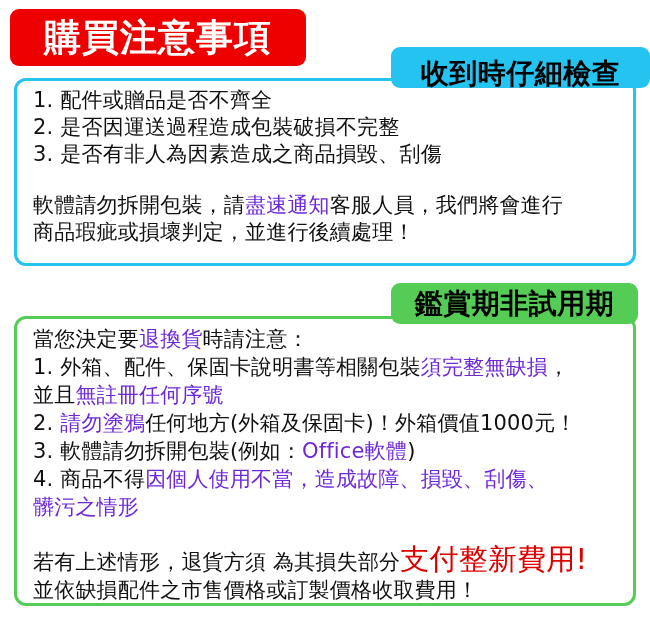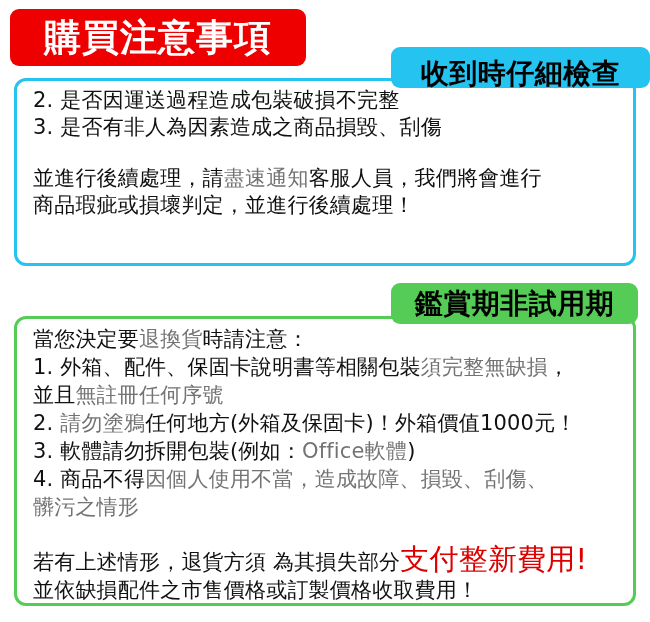--- a/index.html
+++ b/index.html
@@ -126,21 +126,21 @@
     color: #111111;
     font-size: 21px;
     line-height: 27px;
     white-space: nowrap;
     letter-spacing: 0.2px;
   }
   .box-green .line {
     line-height: 28px;
   }
   .red {
-    color: #737373;
+    color: #6d28d9;
   }
   .spacer-md { height: 24px; }
   .big-red {
     color: #dd0000;
     font-size: 29px;
   }
 </style>
 </head>
 <body>
 
@@ -149,24 +149,25 @@
   <div class="title-banner">
     <span class="title-banner-text">購買注意事項</span>
   </div>
 
   <div class="tag-cyan">
     <span class="tag-cyan-text">收到時仔細檢查</span>
   </div>
 
   <div class="box box-cyan">
     <div class="box-body">
+      <div class="line">1. 配件或贈品是否不齊全</div>
       <div class="line">2. 是否因運送過程造成包裝破損不完整</div>
       <div class="line">3. 是否有非人為因素造成之商品損毀、刮傷</div>
       <div class="spacer-md"></div>
-      <div class="line"><span>並進行後續處理，請</span><span class="red">盡速通知</span><span>客服人員，我們將會進行</span></div>
+      <div class="line"><span>軟體請勿拆開包裝，請</span><span class="red">盡速通知</span><span>客服人員，我們將會進行</span></div>
       <div class="line">商品瑕疵或損壞判定，並進行後續處理！</div>
     </div>
   </div>
 
   <div class="tag-green">
     <span class="tag-green-text">鑑賞期非試用期</span>
   </div>
 
   <div class="box box-green">
     <div class="box-body">

